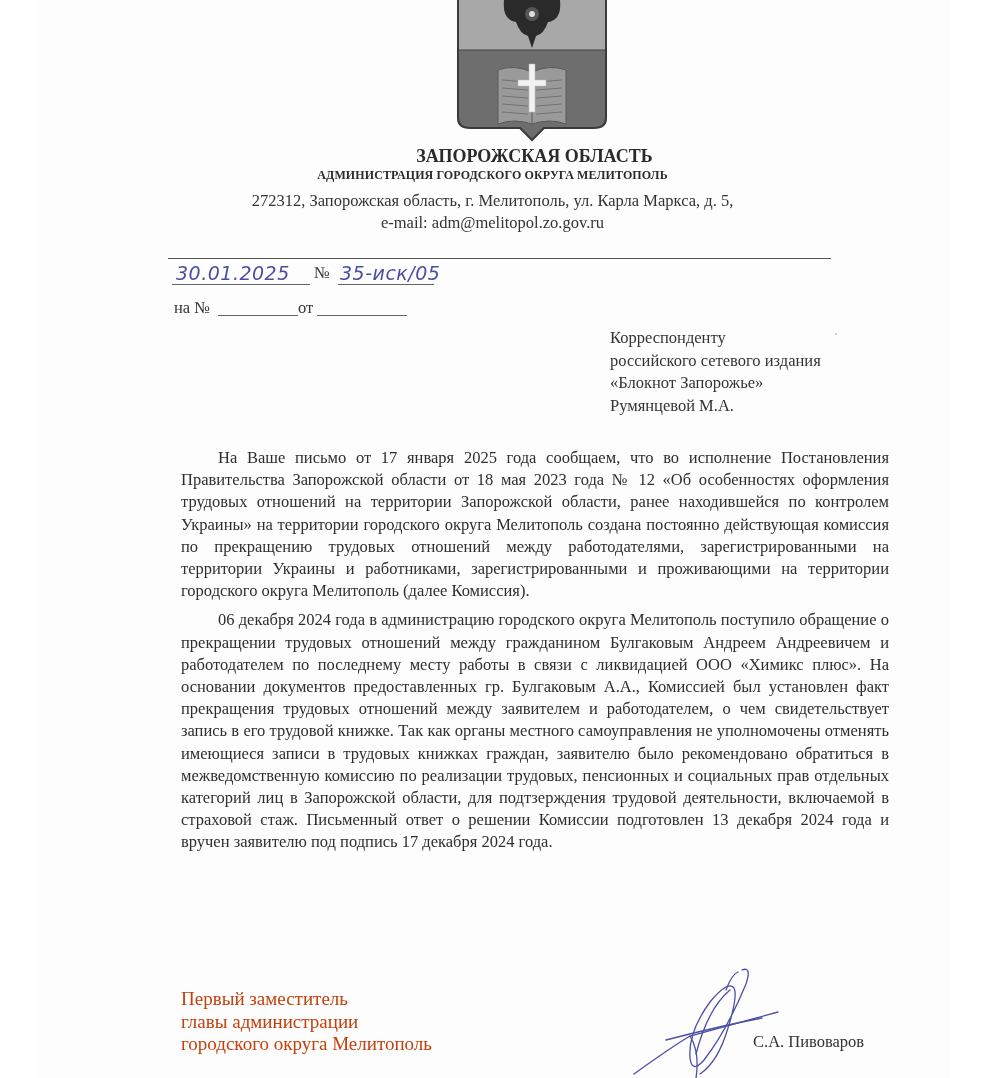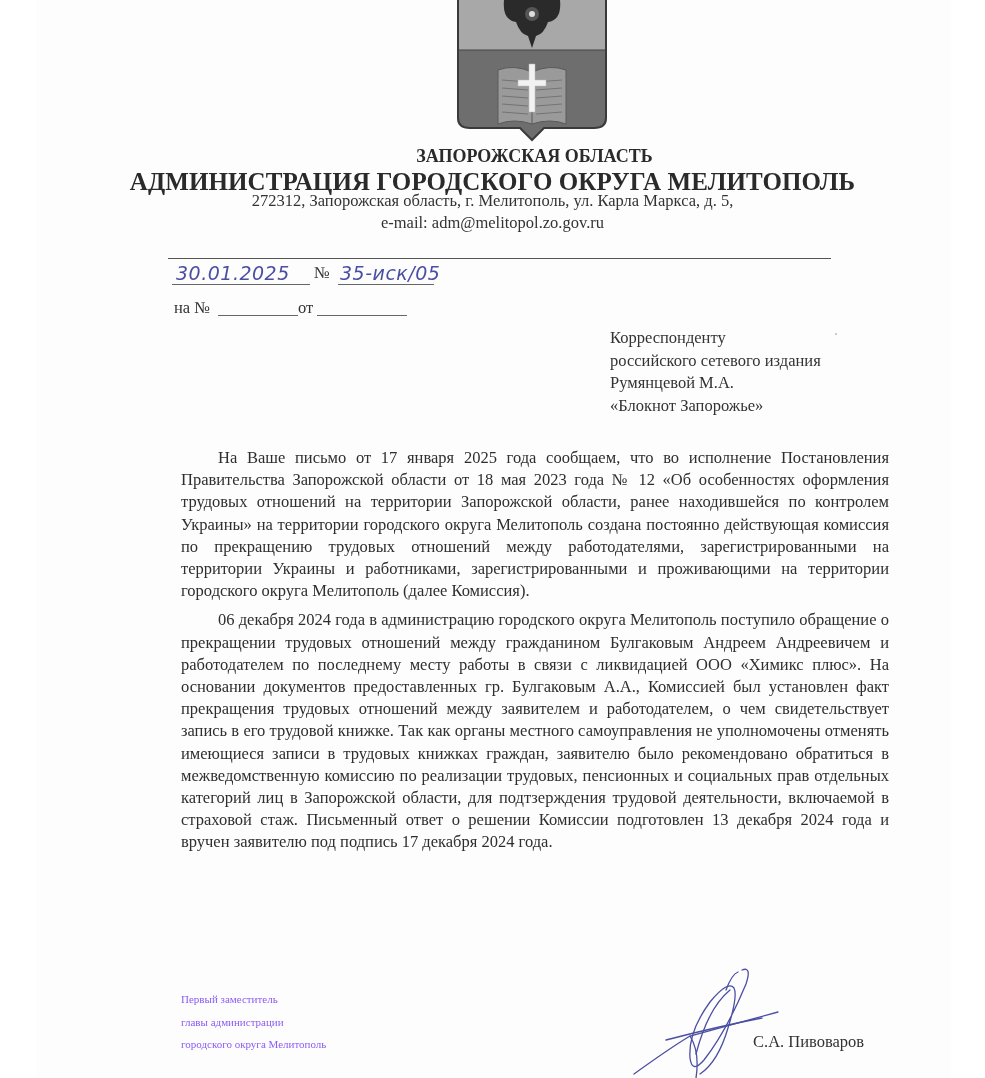--- a/index.html
+++ b/index.html
@@ -14,21 +14,21 @@
     position: absolute; left: 36px; top: 0; width: 915px; height: 1078px;
     background: #fdfdfd;
   }
   .emblem {
     position: absolute; left: 454px; top: 0; width: 156px; height: 142px;
   }
   .hdr {
     position: absolute; left: 0; width: 985px; text-align: center;
   }
   .hdr-region { top: 146px; font-weight: bold; font-size: 18px; color: #2a2a2a; padding-left: 42px; }
-  .hdr-admin { top: 168px; font-weight: bold; font-size: 25px; color: #2a2a2a; letter-spacing: 0.1px; }
+  .hdr-admin { top: 168px; font-weight: bold; font-size: 12px; color: #2a2a2a; letter-spacing: 0.1px; }
   .hdr-addr { top: 191px; font-size: 16.5px; color: #333; }
   .hdr-email { top: 213px; font-size: 16.5px; color: #333; text-align: center; }
   .rule {
     position: absolute; left: 168px; top: 258px; width: 663px; height: 0;
     border-top: 1.3px solid #555;
   }
   .reg-line {
     position: absolute; top: 262px; left: 172px; height: 24px; width: 300px;
   }
   .hand {
@@ -49,21 +49,21 @@
   .addressee {
     position: absolute; left: 610px; top: 327px; font-size: 16.5px; line-height: 22.5px; color: #333;
   }
   .body-text {
     position: absolute; left: 174px; top: 440px; width: 722px;
     font-size: 16.5px; line-height: 22.2px; color: #2e2e2e;
     text-align: justify;
   }
   .body-text p { margin: 7px; text-indent: 37px; }
   .signer {
-    position: absolute; left: 181px; top: 988px; font-size: 11px; line-height: 22.5px; color: #8b5cf6;
+    position: absolute; left: 181px; top: 988px; font-size: 19px; line-height: 22.5px; color: #c2410c;
   }
   .signature { position: absolute; left: 630px; top: 962px; width: 160px; height: 116px; }
   .signer-name { position: absolute; left: 753px; top: 1032px; font-size: 16.5px; color: #333; }
   .speck { position: absolute; left: 835px; top: 333px; width: 2px; height: 2px; background: #bbb; border-radius: 1px; }
 </style>
 </head>
 <body>
 
 <div class="page"></div>
 
@@ -110,22 +110,22 @@
   <span class="blank1"></span>
   <span class="ot">от</span>
   <span class="blank2"></span>
 </div>
 
 <div class="speck"></div>
 
 <div class="addressee">
   <div>Корреспонденту</div>
   <div>российского сетевого издания</div>
+  <div>«Блокнот Запорожье»</div>
   <div>Румянцевой М.А.</div>
-  <div>«Блокнот Запорожье»</div>
 </div>
 
 <div class="body-text">
   <p>На Ваше письмо от 17 января 2025 года сообщаем, что во исполнение Постановления Правительства Запорожской области от 18 мая 2023 года № 12 «Об особенностях оформления трудовых отношений на территории Запорожской области, ранее находившейся по контролем Украины» на территории городского округа Мелитополь создана постоянно действующая комиссия по прекращению трудовых отношений между работодателями, зарегистрированными на территории Украины и работниками, зарегистрированными и проживающими на территории городского округа Мелитополь (далее Комиссия).</p>
   <p>06 декабря 2024 года в администрацию городского округа Мелитополь поступило обращение о прекращении трудовых отношений между гражданином Булгаковым Андреем Андреевичем и работодателем по последнему месту работы в связи с ликвидацией ООО «Химикс плюс». На основании документов предоставленных гр. Булгаковым А.А., Комиссией был установлен факт прекращения трудовых отношений между заявителем и работодателем, о чем свидетельствует запись в его трудовой книжке. Так как органы местного самоуправления не уполномочены отменять имеющиеся записи в трудовых книжках граждан, заявителю было рекомендовано обратиться в межведомственную комиссию по реализации трудовых, пенсионных и социальных прав отдельных категорий лиц в Запорожской области, для подтзерждения трудовой деятельности, включаемой в страховой стаж. Письменный ответ о решении Комиссии подготовлен 13 декабря 2024 года и вручен заявителю под подпись 17 декабря 2024 года.</p>
 </div>
 
 <div class="signer">
   <div>Первый заместитель</div>
   <div>главы администрации</div>

